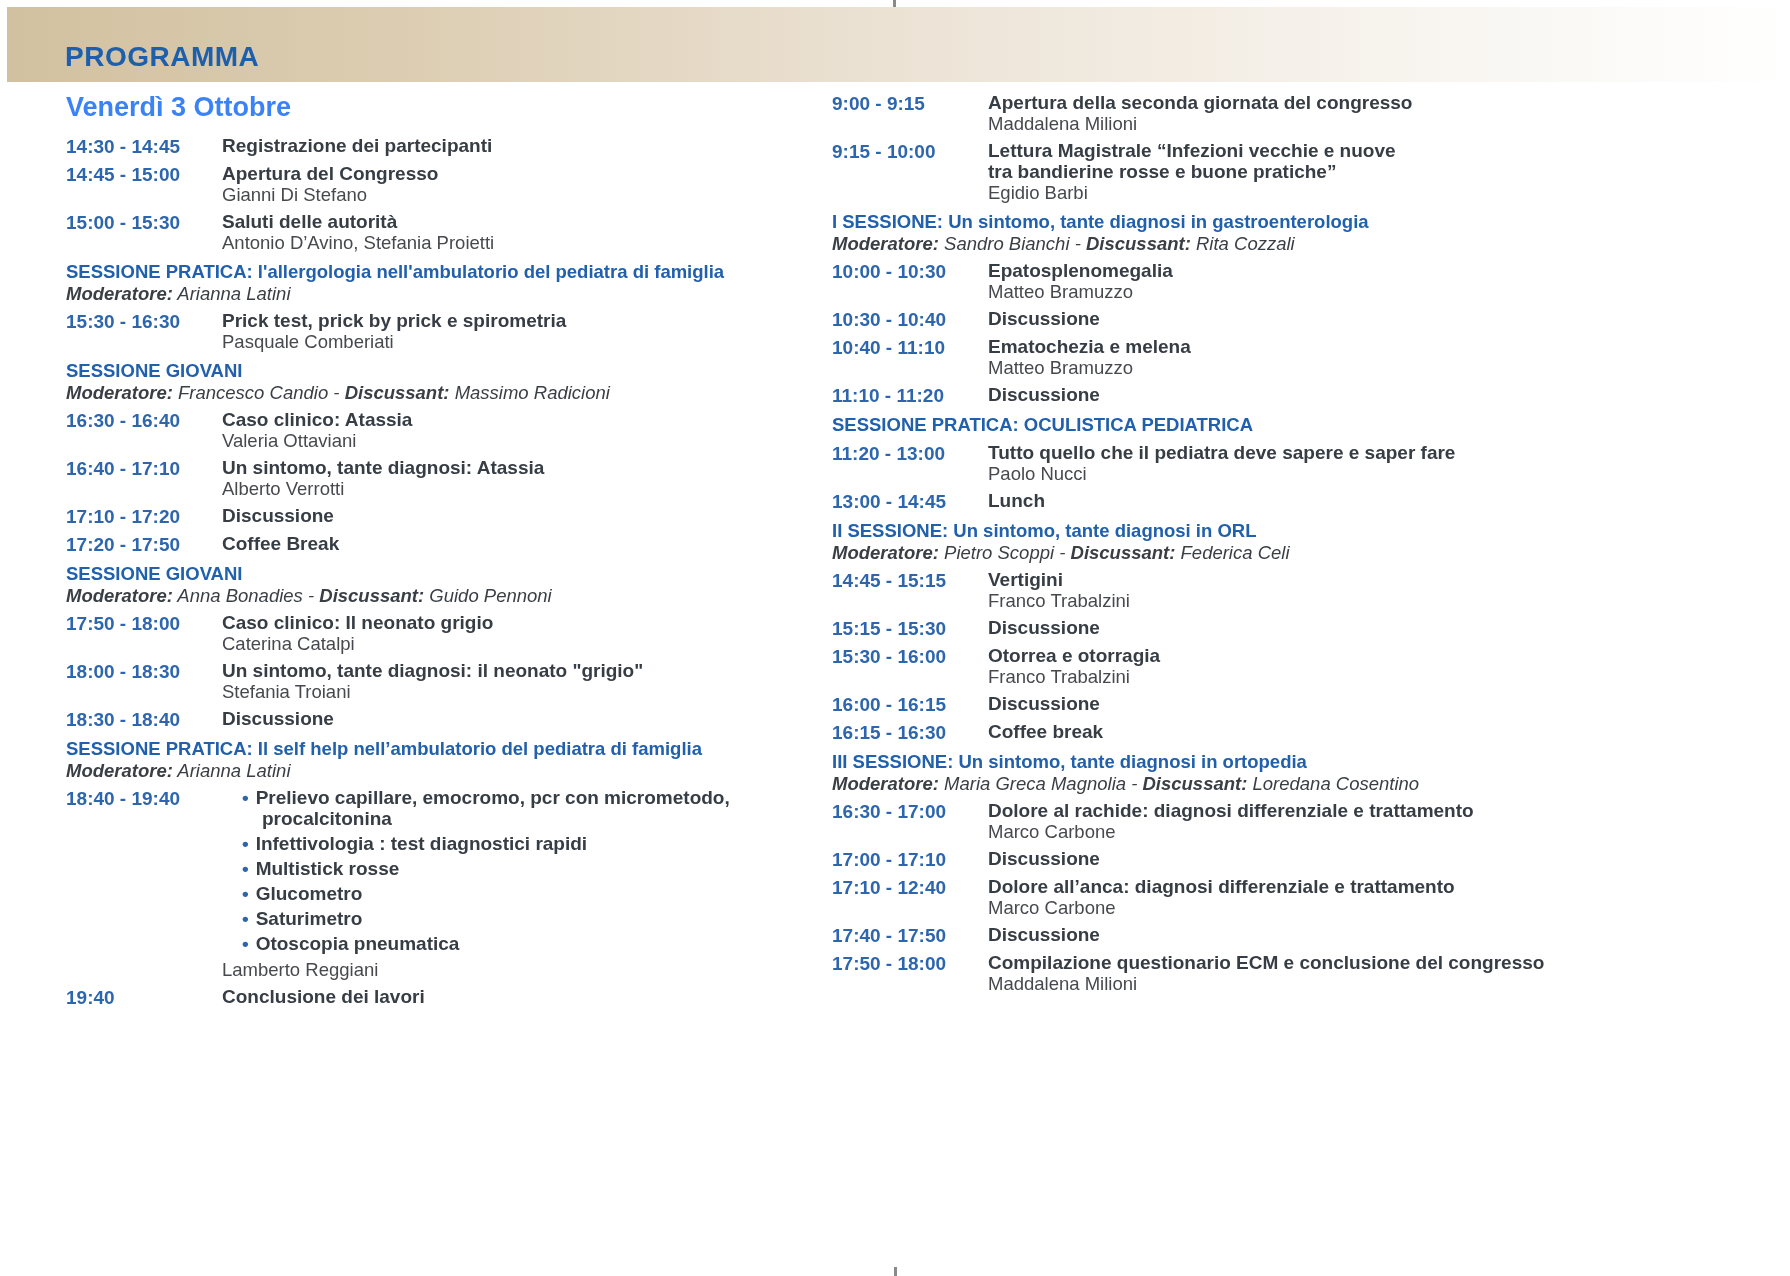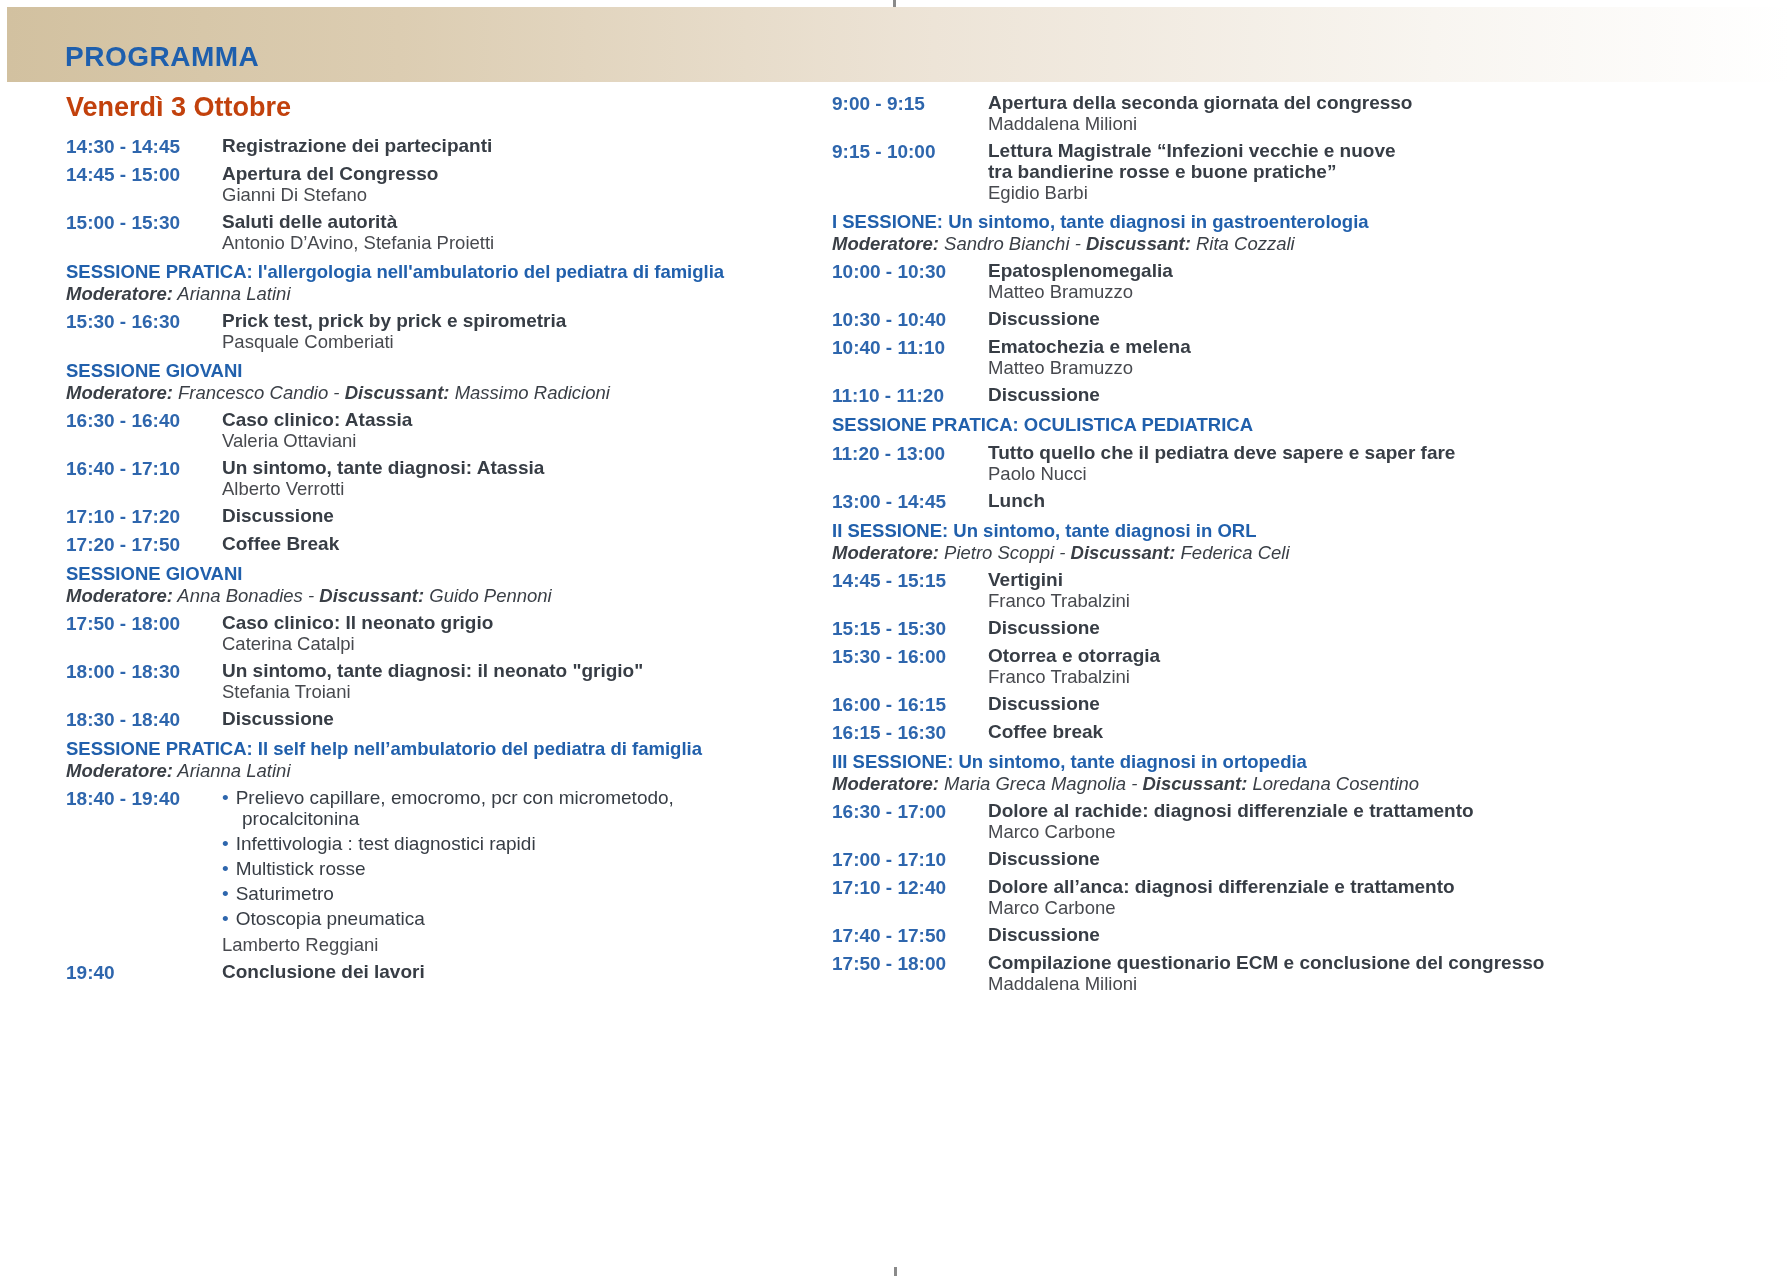--- a/index.html
+++ b/index.html
@@ -19,21 +19,21 @@
   }
   
   .crop{position:absolute;width:3px;height:9px;background:#8A8A8A;}
   .crop.top{left:893px;top:0;}
   .crop.bottom{left:894px;top:1267px;}
   
   .col{position:absolute;top:92px;}
   .col.left{left:66px;width:748px;}
   .col.right{left:832px;width:930px;}
   .day-title{
-    margin:0 0 12px 0;font-size:27px;line-height:31px;font-weight:bold;color:#c2410c;
+    margin:0 0 12px 0;font-size:27px;line-height:31px;font-weight:bold;color:#3b82f6;
   }
   
   .row{display:flex;margin-bottom:6px;}
   .time{
     width:156px;flex-shrink:0;color:#2E66AD;font-weight:bold;
     font-size:19px;line-height:21px;padding-top:1px;white-space:nowrap;
   }
   .details{font-size:19px;line-height:21px;}
   .title{font-weight:bold;color:#373D45;}
   .title .it{}
@@ -44,21 +44,21 @@
   .session{margin:8px 0 6px 0;}
   .session-title{
     font-size:18.5px;line-height:22px;font-weight:bold;color:#2160AC;
   }
   .mod{font-size:18.5px;line-height:21px;font-style:italic;color:#3A3F46;}
   .mod .bd{font-weight:bold;}
   
   .bullets{list-style:none;margin:0;padding:0;}
   .bullets li{
     width:515px;padding-left:20px;text-indent:-20px;
-    font-weight:normal;color:#373D45;line-height:21px;margin-bottom:4px;
+    font-weight:bold;color:#373D45;line-height:21px;margin-bottom:4px;margin-left:20px;
   }
   .bullets .dot{color:#2E66AD;margin-right:7px;}
   .bullets + .speaker{margin-top:5px;}
 </style>
 </head>
 <body>
 
 <div class="crop top"></div>
 <div class="crop bottom"></div>
 
@@ -158,20 +158,21 @@
         <div class="session-title">SESSIONE PRATICA: Il self help nell’ambulatorio del pediatra di famiglia</div>
         <div class="mod"><span class="bd">Moderatore:</span><span> Arianna Latini</span></div>
       </div>
       <div class="row">
         <div class="time">18:40 - 19:40</div>
         <div class="details">
           <ul class="bullets">
             <li><span class="dot">•</span><span>Prelievo capillare, emocromo, pcr con micrometodo, procalcitonina</span></li>
             <li><span class="dot">•</span><span>Infettivologia : test diagnostici rapidi</span></li>
             <li><span class="dot">•</span><span>Multistick rosse</span></li>
+            <li><span class="dot">•</span><span>Glucometro</span></li>
             <li><span class="dot">•</span><span>Saturimetro</span></li>
             <li><span class="dot">•</span><span>Otoscopia pneumatica</span></li>
           </ul>
           <div class="speaker">Lamberto Reggiani</div>
         </div>
       </div>
       <div class="row">
         <div class="time">19:40</div>
         <div class="details">
           <div class="title"><span>Conclusione dei lavori</span></div>

